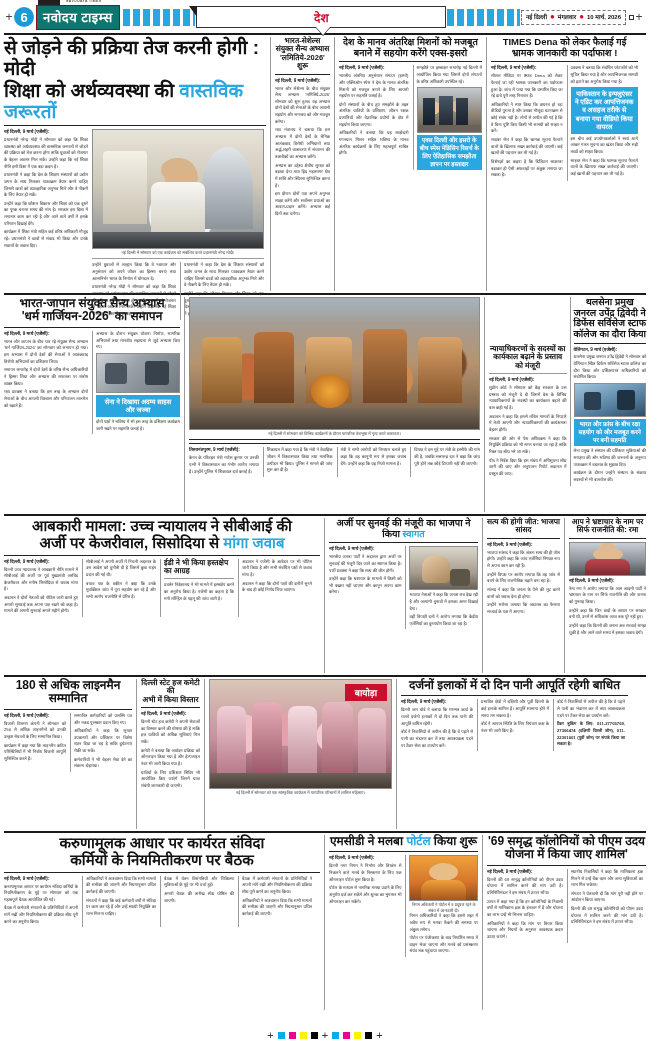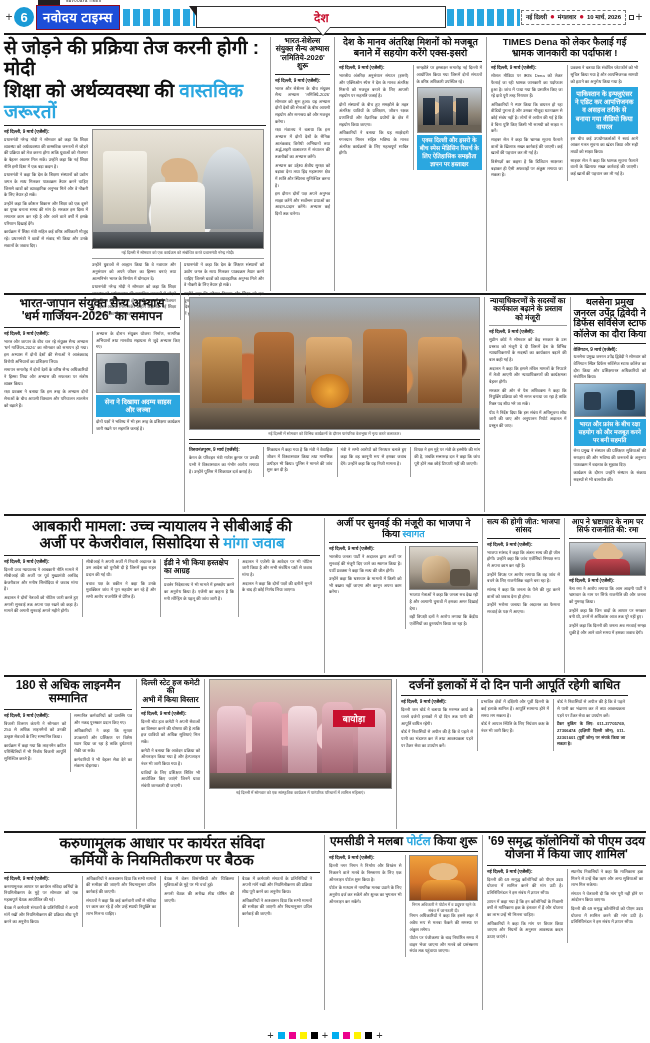--- a/index.html
+++ b/index.html
@@ -44,21 +44,21 @@
   .logo-corner {
     position: absolute; left: 2px; top: -5px;
     width: 22px; height: 12px; background: #231f20;
   }
   .logo-tiny {
     position: absolute; left: 30px; top: -6px;
     font-size: 3.4px; letter-spacing: .4px; color: #555;
     font-weight: bold; white-space: nowrap;
   }
   .logo-red {
-    background: #1d4ed8; color: #fff;
+    background: #0f766e; color: #fff;
     font-weight: bold; font-size: 13px;
     padding: 2px 6px 3px 6px;
     border: 1px solid #8d0b20;
     letter-spacing: .5px;
     position: relative; z-index: 2;
     white-space: nowrap;
   }
   .bar-stripes {
     flex: 1 1 auto; height: 17px;
     background: repeating-linear-gradient(90deg,#2ba7e0 0px,#2ba7e0 7px,#ffffff 7px,#ffffff 10px);
@@ -431,21 +431,21 @@
           <div style="width:70px;" class="col-rule">
             <div class="body-txt" style="padding-left:3px;">
               <p>विपक्ष ने इस मुद्दे पर मंत्री के इस्तीफे की मांग की है, जबकि सत्तारूढ़ दल ने कहा कि जांच पूरी होने तक कोई टिप्पणी नहीं की जाएगी।</p>
             </div>
           </div>
         </div>
       </div>
 
       <div class="col-rule" style="width:162px; padding-left:4px;">
         <div class="row" style="gap:3px;">
-          <div style="width:78px;">
+          <div style="width:78px;margin-top:48px;">
             <div class="hl hl-xs">न्यायाधिकरणों के सदस्यों का कार्यकाल बढ़ाने के प्रस्ताव को मंजूरी</div>
             <div class="hr-hair"></div>
             <div class="byline">नई दिल्ली, 9 मार्च (एजेंसी):</div>
             <div class="body-txt">
               <p>सुप्रीम कोर्ट ने सोमवार को केंद्र सरकार के उस प्रस्ताव को मंजूरी दे दी जिसमें देश के विभिन्न न्यायाधिकरणों के सदस्यों का कार्यकाल बढ़ाने की बात कही गई है।</p>
               <p>अदालत ने कहा कि इससे लंबित मामलों के निपटारे में तेजी आएगी और न्यायाधिकरणों की कार्यक्षमता बेहतर होगी।</p>
               <p>सरकार की ओर से पेश अधिवक्ता ने कहा कि नियुक्ति प्रक्रिया को भी सरल बनाया जा रहा है ताकि रिक्त पद शीघ्र भरे जा सकें।</p>
               <p>पीठ ने निर्देश दिया कि इस संबंध में अधिसूचना शीघ्र जारी की जाए और अनुपालन रिपोर्ट अदालत में प्रस्तुत की जाए।</p>
             </div>
           </div>
@@ -608,21 +608,21 @@
       </div>
 
       <div class="col-rule" style="width:192px; padding:0 4px;">
         <div class="photo ph-pink" style="height:110px;">
           <div style="position:absolute;left:4%;top:24%;width:16%;height:62%;background:linear-gradient(180deg,#f0cfd6,#b87b8a);border-radius:8px 8px 0 0;"></div>
           <div style="position:absolute;left:23%;top:20%;width:17%;height:66%;background:linear-gradient(180deg,#e7aeb8,#9c5a6a);border-radius:8px 8px 0 0;"></div>
           <div style="position:absolute;left:43%;top:24%;width:16%;height:62%;background:linear-gradient(180deg,#f5dde1,#c08d99);border-radius:8px 8px 0 0;"></div>
           <div style="position:absolute;left:62%;top:20%;width:17%;height:66%;background:linear-gradient(180deg,#e8b9c1,#a46472);border-radius:8px 8px 0 0;"></div>
           <div style="position:absolute;left:82%;top:26%;width:15%;height:60%;background:linear-gradient(180deg,#efcad1,#b47f8c);border-radius:8px 8px 0 0;"></div>
           <div style="position:absolute;left:0;bottom:0;width:100%;height:14%;background:linear-gradient(180deg,#6d6158,#433c35);"></div>
-          <div class="red-flag" style="position:absolute;right:16px;top:4px;margin-top:26px;">बायोड़ा</div>
+          <div class="red-flag" style="position:absolute;right:4px;top:4px;">बायोड़ा</div>
         </div>
         <div class="cap">नई दिल्ली में सोमवार को एक सांस्कृतिक कार्यक्रम में पारंपरिक परिधानों में शामिल महिलाएं।</div>
       </div>
 
       <div class="col-rule" style="width:232px; padding-left:4px;">
         <div class="hl hl-md">दर्जनों इलाकों में दो दिन पानी आपूर्ति रहेगी बाधित</div>
         <div class="hr-thin"></div>
         <div class="row" style="gap:4px;">
           <div style="width:72px;">
             <div class="byline">नई दिल्ली, 9 मार्च (एजेंसी):</div>

